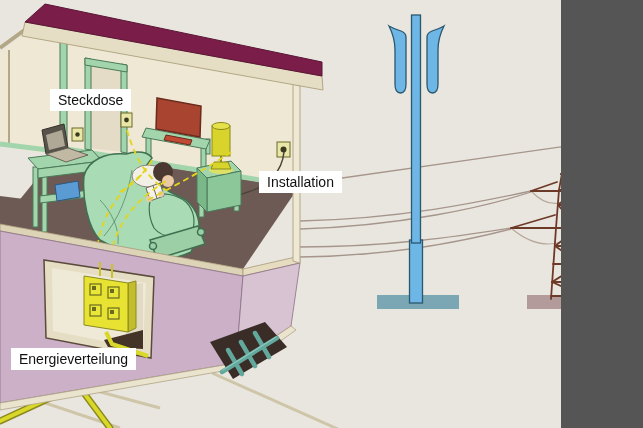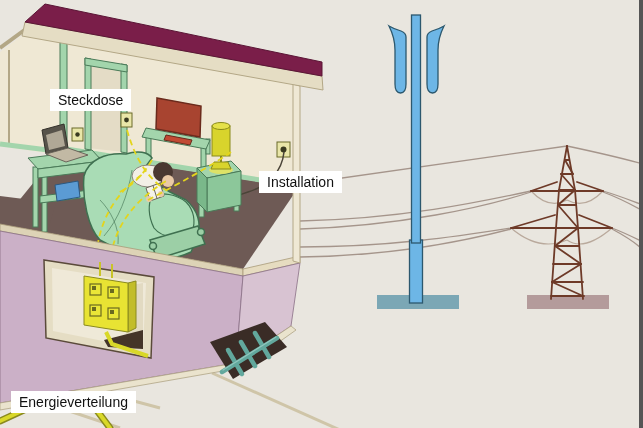--- a/index.html
+++ b/index.html
@@ -1,36 +1,36 @@
 <!DOCTYPE html>
 <html style="--bg: #e9e6df; --roof: #7a1e49; --trimCream: #e5ddc4; --trimLine: #b3a786; --wallCream: #efe8d4; --doorInset: #e4dcc6; --floorDark: #6e5a55; --greenLight: #a3d5ac; --greenMid: #8cc79a; --greenDark: #4a7a58; --pinkFront: #cbb0c7; --pinkSide: #d8c3d2; --slab: #ddd3b6; --foundation: #eae3cd; --boxYellow: #e8e333; --oliveDark: #8a8a1e; --dashYellow: #e3d51d; --cableYellow: #d9d829; --notchDark: #3a2c26; --pipeTeal: #62a89d; --mastBlue: #6db6e6; --mastStroke: #2c586e; --mastBase: #7ba7b5; --pylonBrown: #6e3a28; --pylonBase: #b49b9b; --garland: #b9a99c; --wire: #a5958b; --tvRed: #a84430; --hair: #4a3831; --skin: #eac9a6; --labelBg: #ffffff; --labelText: #111111;"><head>
 <meta charset="utf-8">
 <style>
   html,body{margin:0;padding:0;background:#555;}
   .stage{
     position:relative;
-    width:639px;height:428px;
+    width:561px;height:428px;
     overflow:hidden;
     background:var(--bg,#e9e6df);
     font-family:"Liberation Sans",sans-serif;
   }
   .stage svg{position:absolute;left:0;top:0;display:block;}
   .label{
     position:absolute;
     background:var(--labelBg,#ffffff);
     color:var(--labelText,#111111);
     font-size:14px;
     line-height:1.45;
     padding:1px 8px;
     white-space:nowrap;
   }
   .label-steckdose{left:50px;top:89px;}
   .label-lampe{left:226px;top:117px;}
   .label-installation{left:259px;top:171px;}
-  .label-energieverteilung{left:11px;top:348px;margin-top:43px;}
+  .label-energieverteilung{left:11px;top:348px;}
 </style>
 </head>
 <body>
 
 <div class="stage">
 
 <svg width="643" height="428" viewBox="0 0 643 428">
 
   <g stroke="#cfc5a8" stroke-width="3" fill="none">
     <path d="M 0 365 L 160 408"></path>

